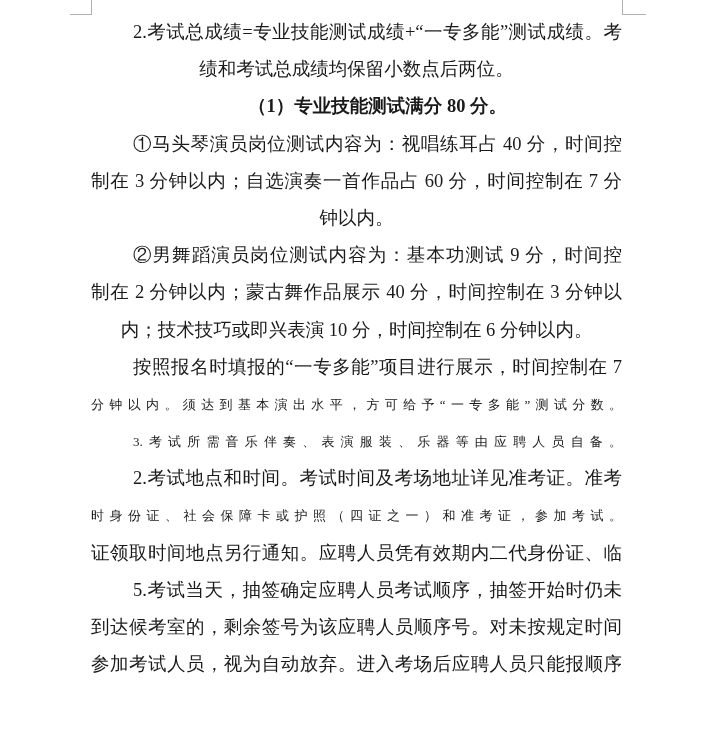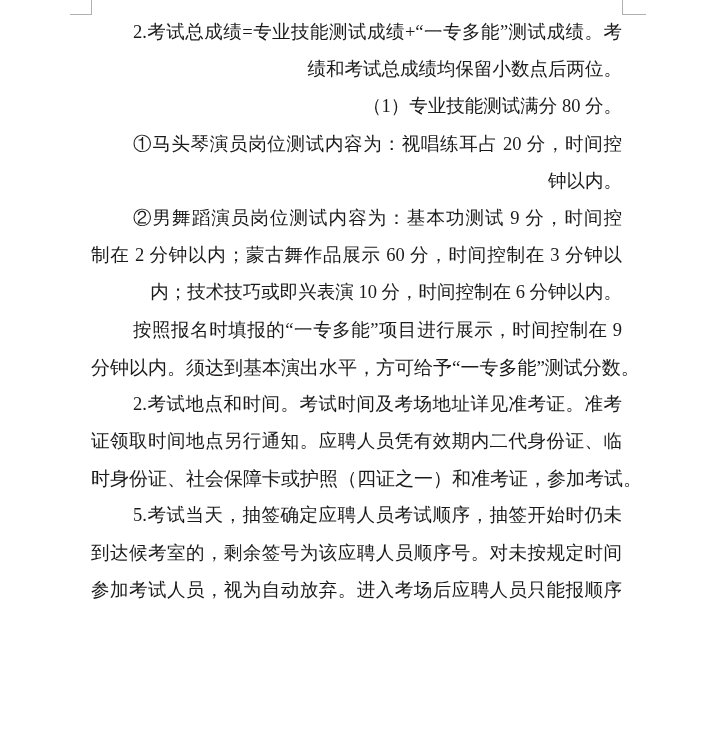--- a/index.html
+++ b/index.html
@@ -44,56 +44,58 @@
     left: 91px;
     top: 14px;
     width: 531px;
     color: #1a1a1a;
     font-size: 18.5px;
   }
   .line {
     height: 37.2px;
     line-height: 37.2px;
     white-space: nowrap;
-    text-align: right;
+    text-align: center;
   }
   .full {
     text-align: justify;
     text-align-last: justify;
   }
   .indent {
     text-indent: 42px;
   }
   .bold {
-    font-weight: normal;
+    font-weight: bold;
   }
   .tight {
-    font-size: 19px;
+    font-size: 13px;
   }
 </style>
 </head>
 <body>
 
 <div class="page">
 
   <div class="mark mark-left"></div>
   <div class="mark mark-right"></div>
 
   <div class="text-area">
     <div class="line indent full">2.考试总成绩=专业技能测试成绩+“一专多能”测试成绩。考</div>
     <div class="line">绩和考试总成绩均保留小数点后两位。</div>
     <div class="line indent bold">（1）专业技能测试满分 80 分。</div>
-    <div class="line indent full">①马头琴演员岗位测试内容为：视唱练耳占 20 分，时间控</div>
+    <div class="line indent full">①马头琴演员岗位测试内容为：视唱练耳占 40 分，时间控</div>
+    <div class="line full">制在 3 分钟以内；自选演奏一首作品占 60 分，时间控制在 7 分</div>
     <div class="line">钟以内。</div>
     <div class="line indent full">②男舞蹈演员岗位测试内容为：基本功测试 9 分，时间控</div>
-    <div class="line full">制在 2 分钟以内；蒙古舞作品展示 60 分，时间控制在 3 分钟以</div>
+    <div class="line full">制在 2 分钟以内；蒙古舞作品展示 40 分，时间控制在 3 分钟以</div>
     <div class="line">内；技术技巧或即兴表演 10 分，时间控制在 6 分钟以内。</div>
-    <div class="line indent full">按照报名时填报的“一专多能”项目进行展示，时间控制在 9</div>
+    <div class="line indent full">按照报名时填报的“一专多能”项目进行展示，时间控制在 7</div>
     <div class="line full tight">分钟以内。须达到基本演出水平，方可给予“一专多能”测试分数。</div>
+    <div class="line indent full tight">3.考试所需音乐伴奏、表演服装、乐器等由应聘人员自备。</div>
     <div class="line indent full">2.考试地点和时间。考试时间及考场地址详见准考证。准考</div>
+    <div class="line full tight">时身份证、社会保障卡或护照（四证之一）和准考证，参加考试。</div>
     <div class="line full">证领取时间地点另行通知。应聘人员凭有效期内二代身份证、临</div>
-    <div class="line full tight">时身份证、社会保障卡或护照（四证之一）和准考证，参加考试。</div>
     <div class="line indent full">5.考试当天，抽签确定应聘人员考试顺序，抽签开始时仍未</div>
     <div class="line full">到达候考室的，剩余签号为该应聘人员顺序号。对未按规定时间</div>
     <div class="line full">参加考试人员，视为自动放弃。进入考场后应聘人员只能报顺序</div>
   </div>
 
 </div>
 
 </body></html>

